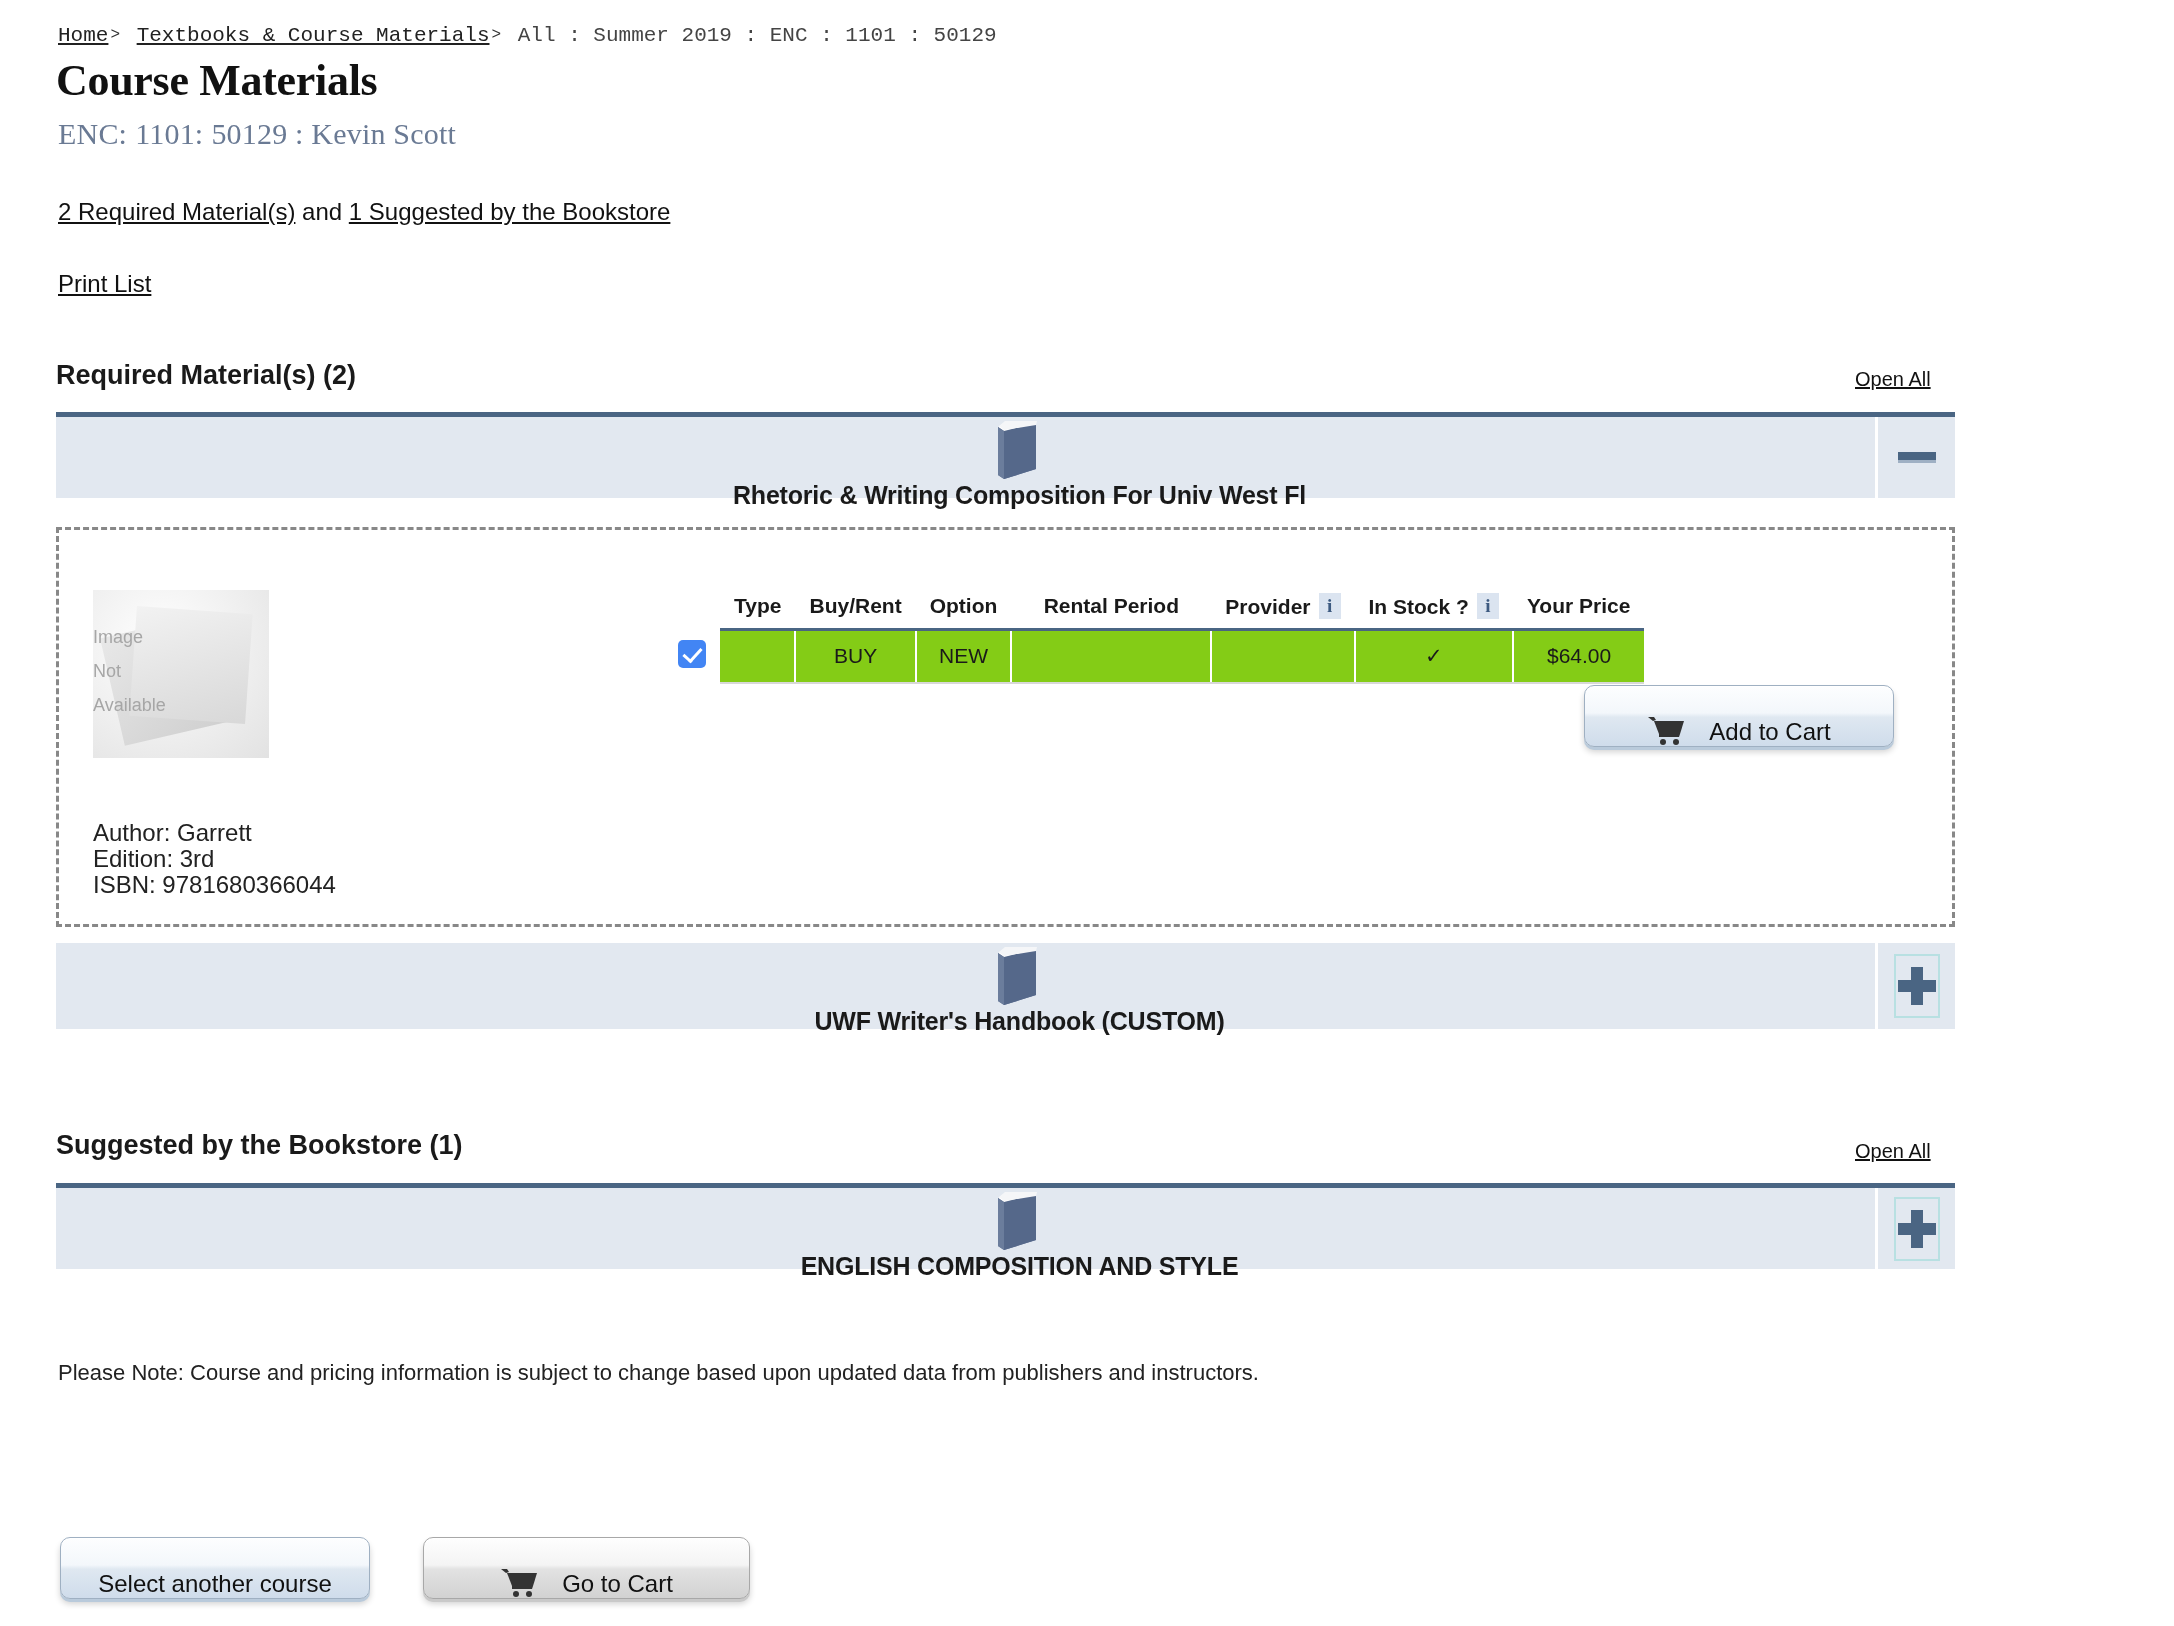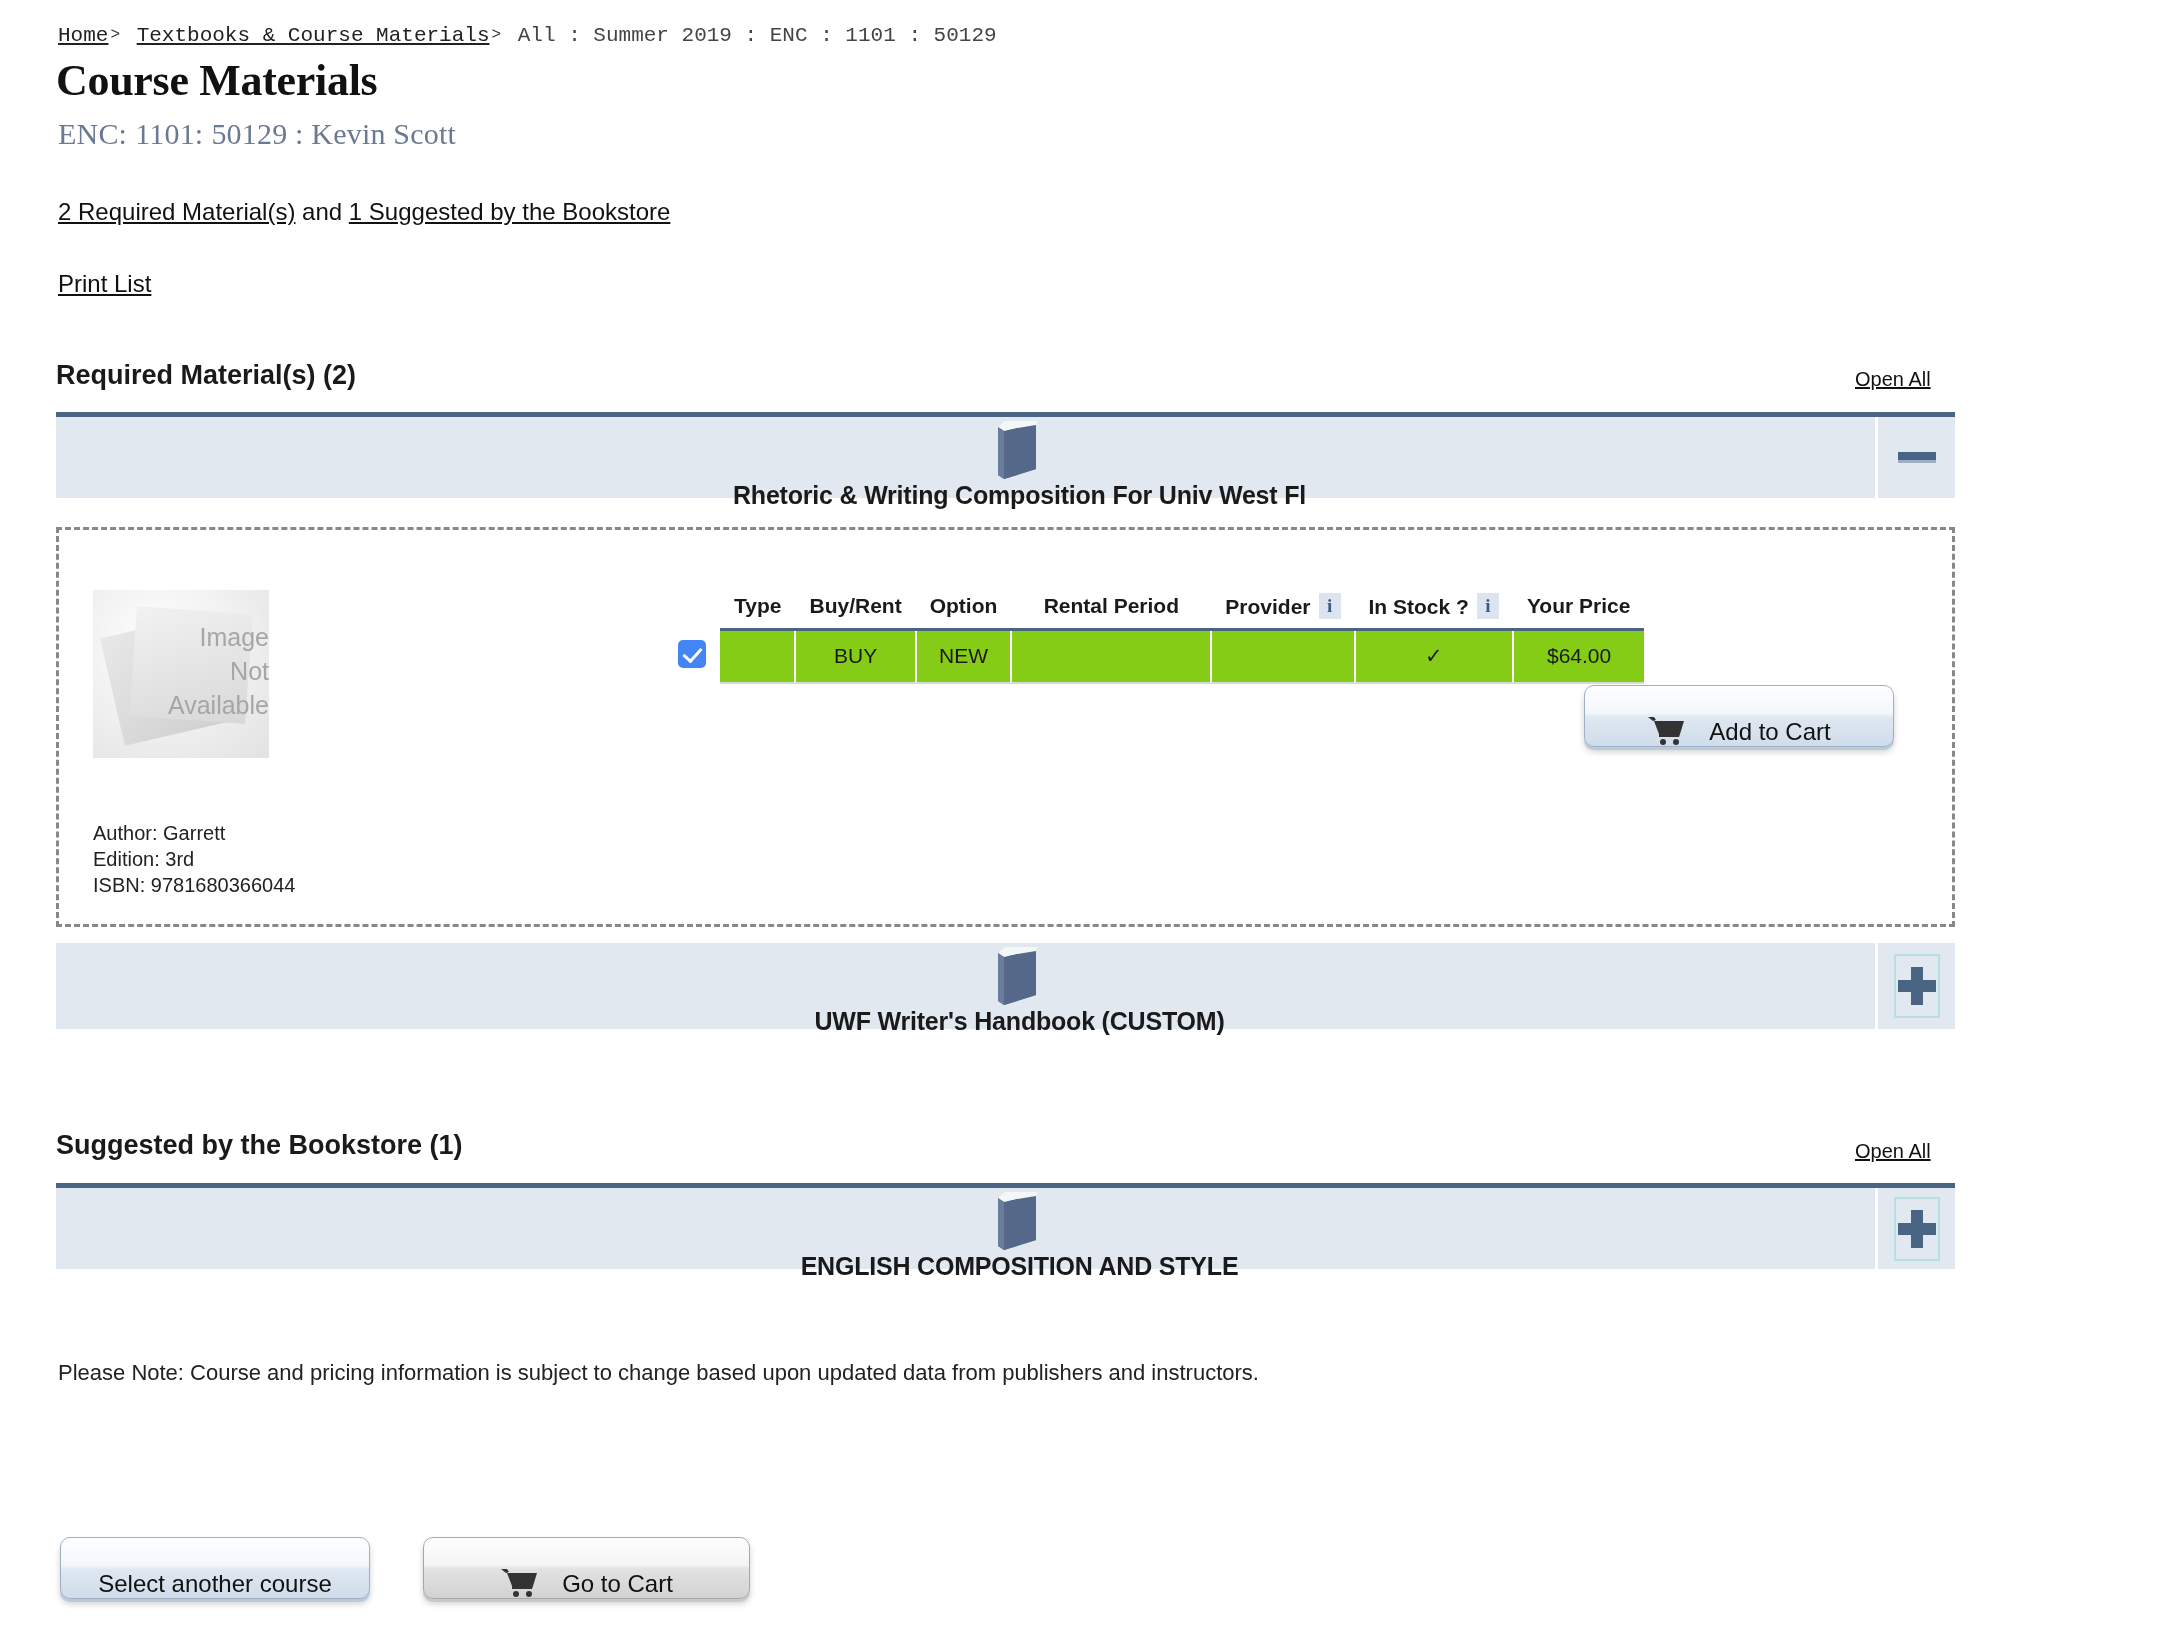--- a/index.html
+++ b/index.html
@@ -121,27 +121,27 @@
     transform: rotate(-13deg);
     background: linear-gradient(150deg,#e8e8e8,#cfcfcf);
   }
   .cover-ph .sheet.front {
     left: 40px; top: 20px; width: 116px; height: 110px;
     transform: rotate(4deg);
     background: linear-gradient(160deg,#f2f2f2,#d8d8d8);
   }
   .cover-ph .ph-text {
     position: absolute; left: 0; right: 0; top: 30px;
-    text-align: right; color: #a6a6a6;
-    font-size: 25px; line-height: 34px;
+    text-align: left; color: #a6a6a6;
+    font-size: 18px; line-height: 34px;
     font-family: "Liberation Sans", sans-serif;
   }
   .meta {
     position: absolute; left: 34px;
-    font-size: 20px; color: #222; line-height: 26px;
+    font-size: 24px; color: #222; line-height: 26px;
   }
 
   
   .opt-table { position: absolute; border-collapse: collapse; }
   .opt-table th {
     font-size: 21px; font-weight: bold; color: #1a1a1a;
     padding: 0 14px 9px 14px; text-align: center;
     white-space: nowrap; border: none;
   }
   .opt-table td {

